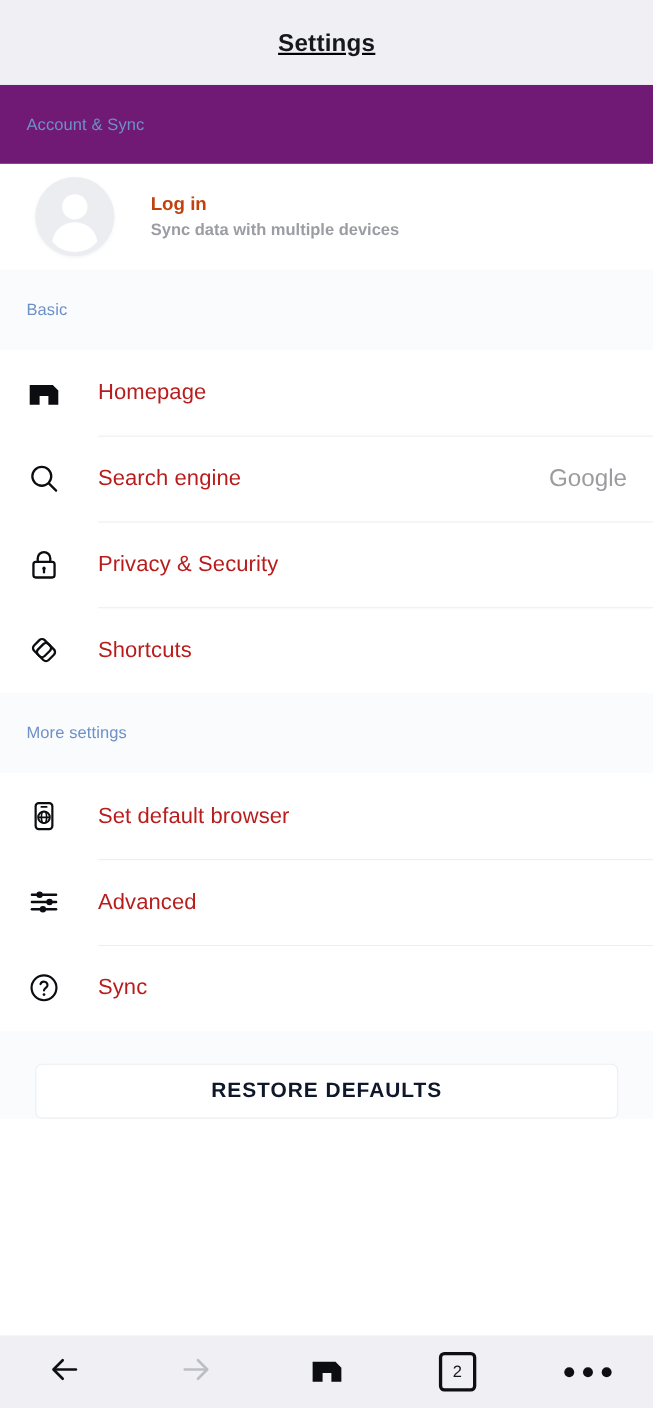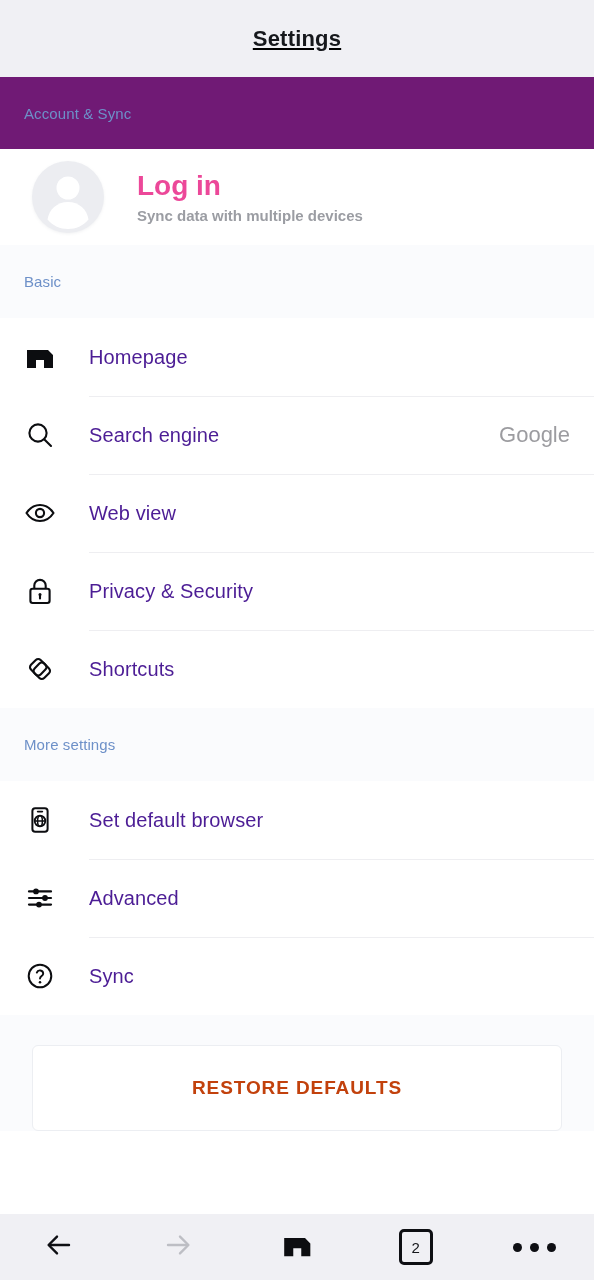--- a/index.html
+++ b/index.html
@@ -48,66 +48,66 @@
   }
   .avatar {
     width:72px; height:72px; border-radius:50%;
     background:#ecedf1;
     display:flex; align-items:flex-end; justify-content:center;
     overflow:hidden; flex:0 0 72px;
     box-shadow:0 1px 3px rgba(120,125,140,.10);
   }
   .account-text { margin-left:33px; display:flex; flex-direction:column; gap:5px; }
   .account-text .acc-title {
-    font-size:28px; font-weight:bold; color:#ec4899;
+    font-size:17px; font-weight:bold; color:#c2410c;
   }
   .account-text .acc-sub {
     font-size:15px; font-weight:bold; color:#9b9da3;
   }
 
   
   .row {
     position:relative;
     background:#ffffff;
     height:78px;
     display:flex; align-items:center;
     padding-left:22px; padding-right:24px;
   }
   .row .ico {
     width:36px; height:36px; flex:0 0 36px;
     display:flex; align-items:center; justify-content:center;
     color:#0c0d10;
   }
   .row .label {
     margin-left:31px;
-    font-size:20px; color:#4c1d95; letter-spacing:.1px;
+    font-size:20px; color:#b91c1c; letter-spacing:.1px;
     flex:1 1 auto;
   }
   .row .value {
     font-size:22px; color:#9c9ca0;
   }
   .row.divided::before {
     content:""; position:absolute; left:89px; right:0; top:0;
     height:1px; background:#eeeef1;
   }
 
   
   .restore-wrap {
     background:#fafbfd;
     padding:30px 32px 0 32px;
     flex:0 0 auto;
   }
   .restore-btn {
-    height:86px; width:100%;
+    height:50px; width:100%;
     background:#ffffff;
     border:1px solid #eceef2;
     border-radius:6px;
     display:flex; align-items:center; justify-content:center;
     font-size:19px; font-weight:bold;
-    color:#c2410c; letter-spacing:.9px;
+    color:#0f172a; letter-spacing:.9px;
     cursor:pointer;
   }
 
   
   .navbar {
     flex:0 0 66px; height:66px;
     background:#f0f0f4;
     display:flex; align-items:center;
   }
   .navbar .nav-item {
@@ -170,30 +170,20 @@
       <span class="ico">
         <svg width="30" height="30" viewBox="0 0 30 30" fill="none" stroke="#0c0d10" stroke-width="2.1" aria-hidden="true">
           <circle cx="13" cy="13" r="8.6"></circle>
           <line x1="19.4" y1="19.4" x2="26" y2="26" stroke-linecap="round"></line>
         </svg>
       </span>
       <span class="label">Search engine</span>
       <span class="value">Google</span>
     </div>
 
-    <div class="row divided">
-      <span class="ico">
-        <svg width="32" height="32" viewBox="0 0 32 32" fill="none" stroke="#0c0d10" stroke-width="2.1" aria-hidden="true">
-          <path d="M2.5 16C6 10.6 10.8 8 16 8s10 2.6 13.5 8C26 21.4 21.2 24 16 24S6 21.4 2.5 16z" stroke-linejoin="round"></path>
-          <circle cx="16" cy="16" r="4.1"></circle>
-        </svg>
-      </span>
-      <span class="label">Web view</span>
-      <span class="value"></span>
-    </div>
 
 
     <div class="row divided">
       <span class="ico">
         <svg width="30" height="30" viewBox="0 0 30 30" fill="none" stroke="#0c0d10" stroke-width="2.1" aria-hidden="true">
           <rect x="5.4" y="12.8" width="19.2" height="14.2" rx="2.2"></rect>
           <path d="M9.3 12.8V9.6a5.7 5.7 0 0 1 11.4 0v3.2"></path>
           <circle cx="15" cy="18.6" r="1.5" fill="#0c0d10" stroke="none"></circle>
           <line x1="15" y1="19.6" x2="15" y2="22.4" stroke-linecap="round"></line>
         </svg>

